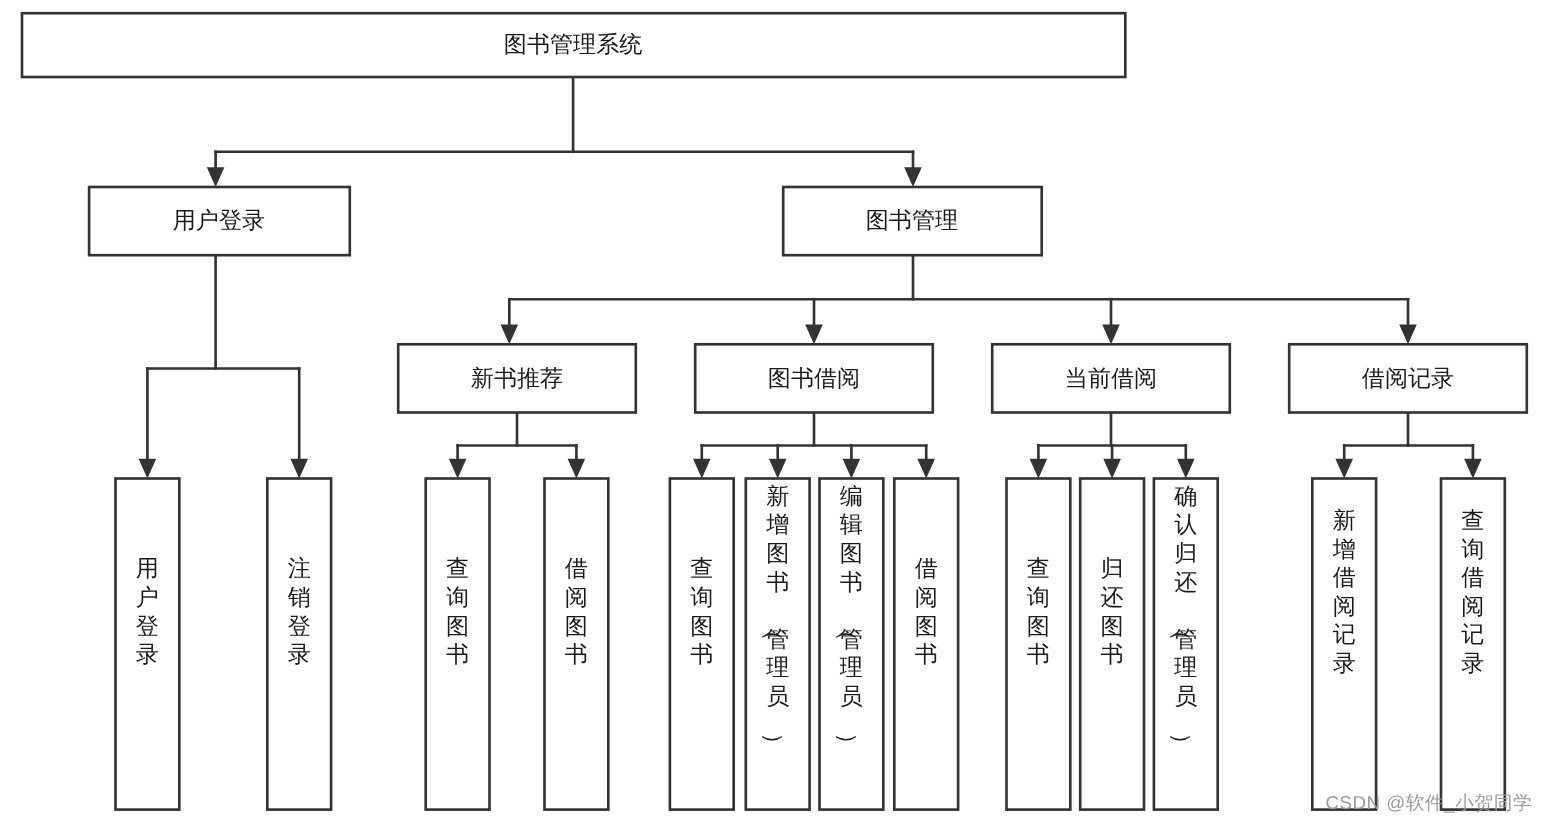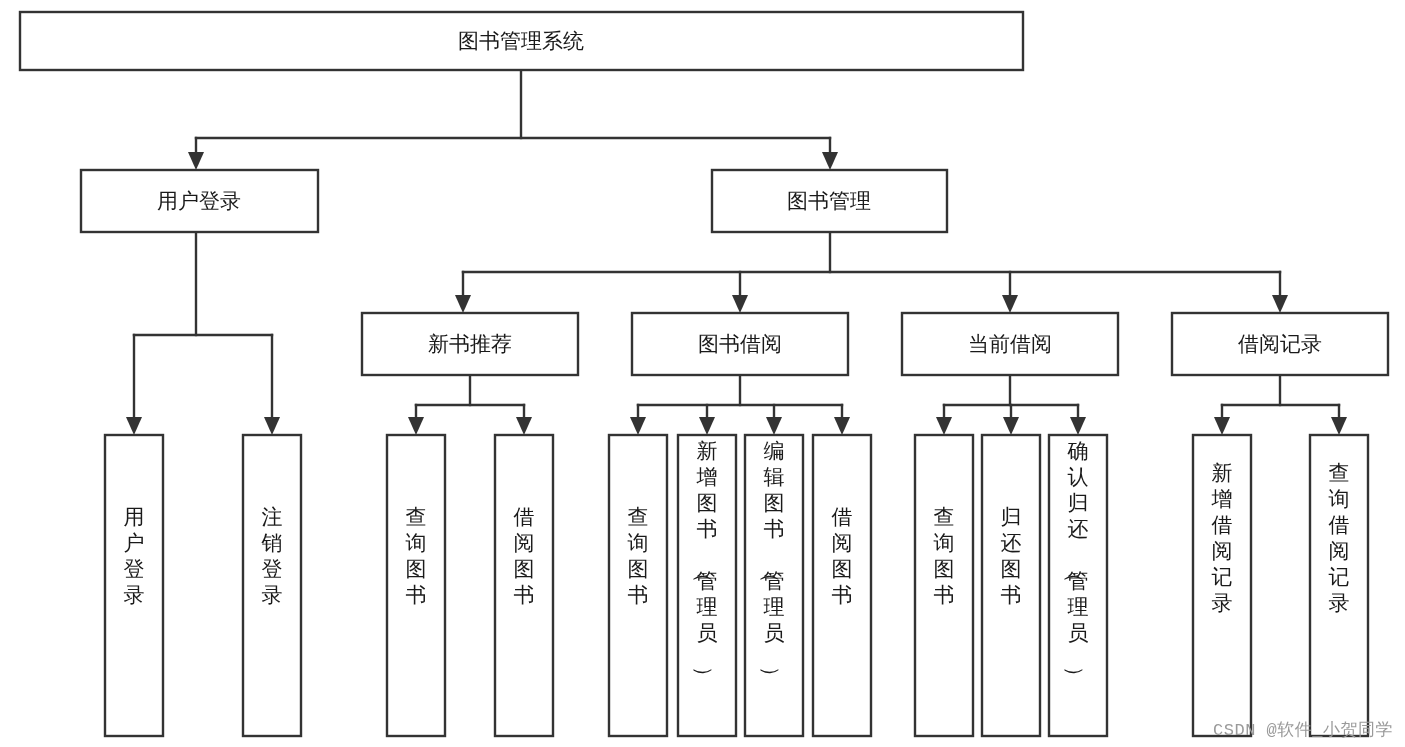--- a/index.html
+++ b/index.html
@@ -51,21 +51,21 @@
   .node-label-v {
     font-family: "Liberation Sans", "DejaVu Sans", sans-serif;
     font-size: 21px;
     fill: #1a1a1a;
     text-anchor: middle;
   }
   .watermark {
     position: absolute;
     right: 12px;
     bottom: 6px;
-    font-family: Liberation Mono, monospace;
+    font-family: Liberation Sans, sans-serif;
     font-size: 17px;
     color: #9a9a9a;
     letter-spacing: 0.5px;
     white-space: nowrap;
     pointer-events: none;
   }
 </style>
 </head>
 <body>
 

